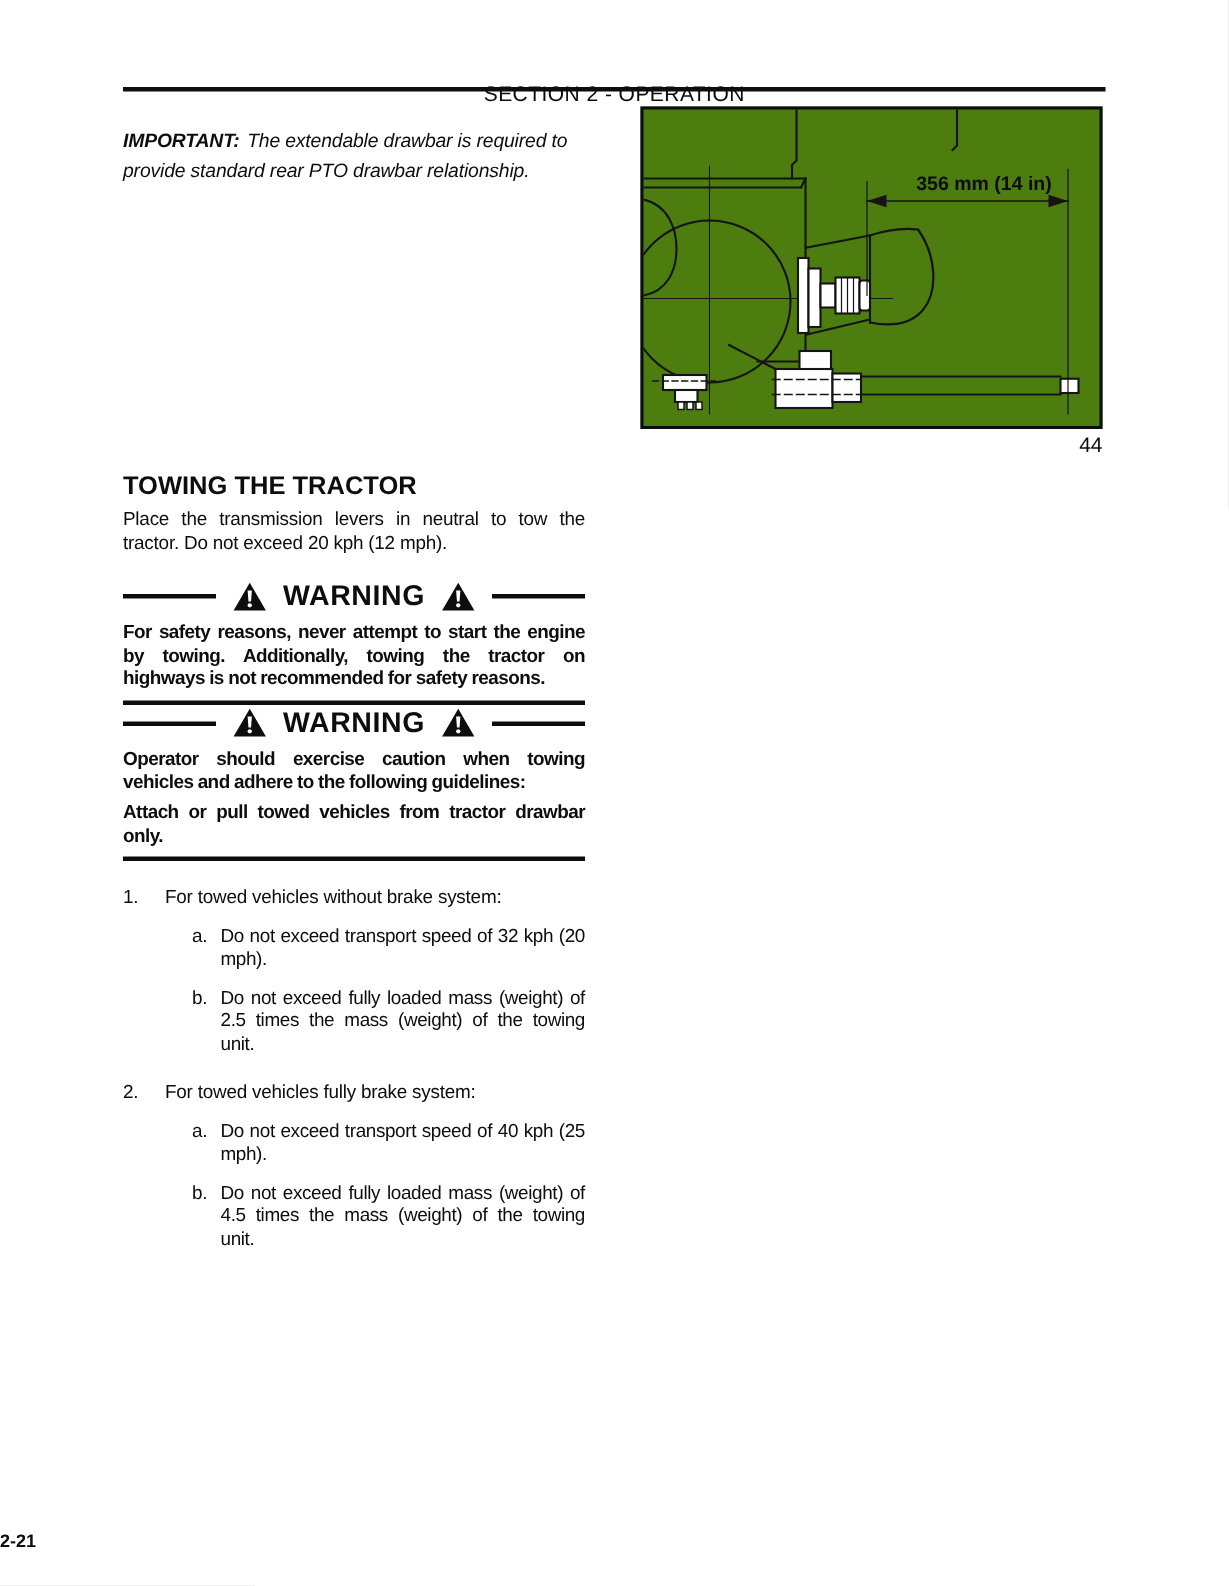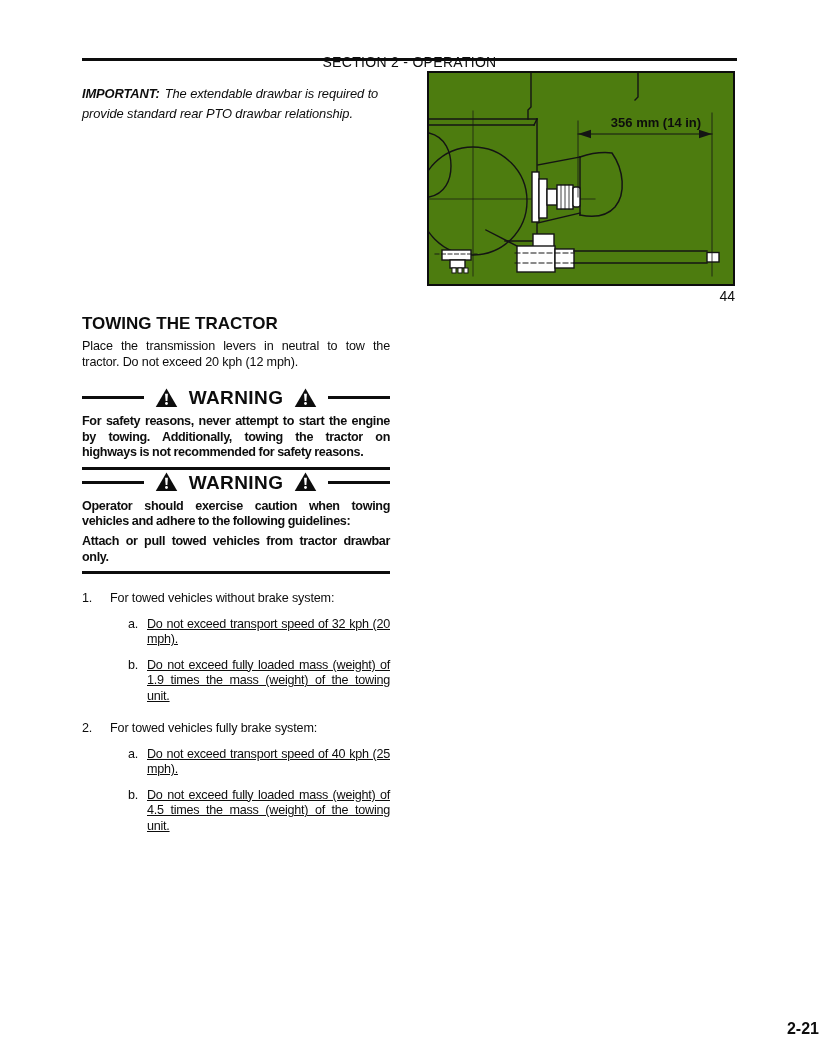--- a/index.html
+++ b/index.html
@@ -66,25 +66,25 @@
     letter-spacing:-.35px;word-spacing:-.3px;
   }
   .warn-rule{height:3px;background:#0d0d0d;margin-top:6px;}
   
   .li{display:flex;margin-top:17px;}
   .li .num{flex:none;width:28px;}
   .li-body{flex:1;}
   .li-body>p{margin:0;}
   .sub{display:flex;margin-top:10px;}
   .sub .letter{flex:none;width:19px;margin-left:18px;}
-  .sub p{flex:1;margin:0;text-align:justify;letter-spacing:-.25px;text-decoration:underline;}
+  .sub p{flex:1;margin:0;text-align:justify;letter-spacing:-.25px;}
   
   .footer{
     position:absolute;top:1020px;left:0;right:0;
-    text-align:right;font-weight:bold;font-size:16px;
+    text-align:left;font-weight:bold;font-size:12px;
   }
 </style>
 </head>
 <body>
 
 <div class="page">
 
   <div class="header-title">SECTION 2 - OPERATION</div>
   <div class="header-rule"></div>
 
@@ -203,21 +203,21 @@
     <div class="li">
       <span class="num">1.</span>
       <div class="li-body">
         <p>For towed vehicles without brake system:</p>
         <div class="sub">
           <span class="letter">a.</span>
           <p>Do not exceed transport speed of 32 kph (20 mph).</p>
         </div>
         <div class="sub">
           <span class="letter">b.</span>
-          <p>Do not exceed fully loaded mass (weight) of 1.9 times the mass (weight) of the towing unit.</p>
+          <p>Do not exceed fully loaded mass (weight) of 2.5 times the mass (weight) of the towing unit.</p>
         </div>
       </div>
     </div>
 
     <div class="li">
       <span class="num">2.</span>
       <div class="li-body">
         <p>For towed vehicles fully brake system:</p>
         <div class="sub">
           <span class="letter">a.</span>

